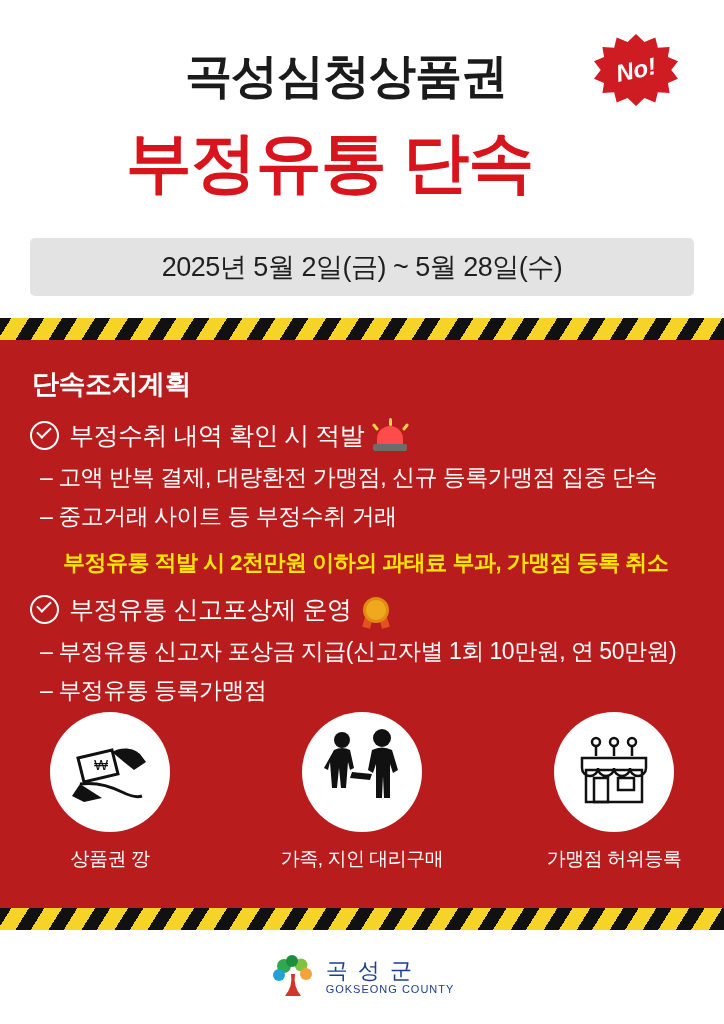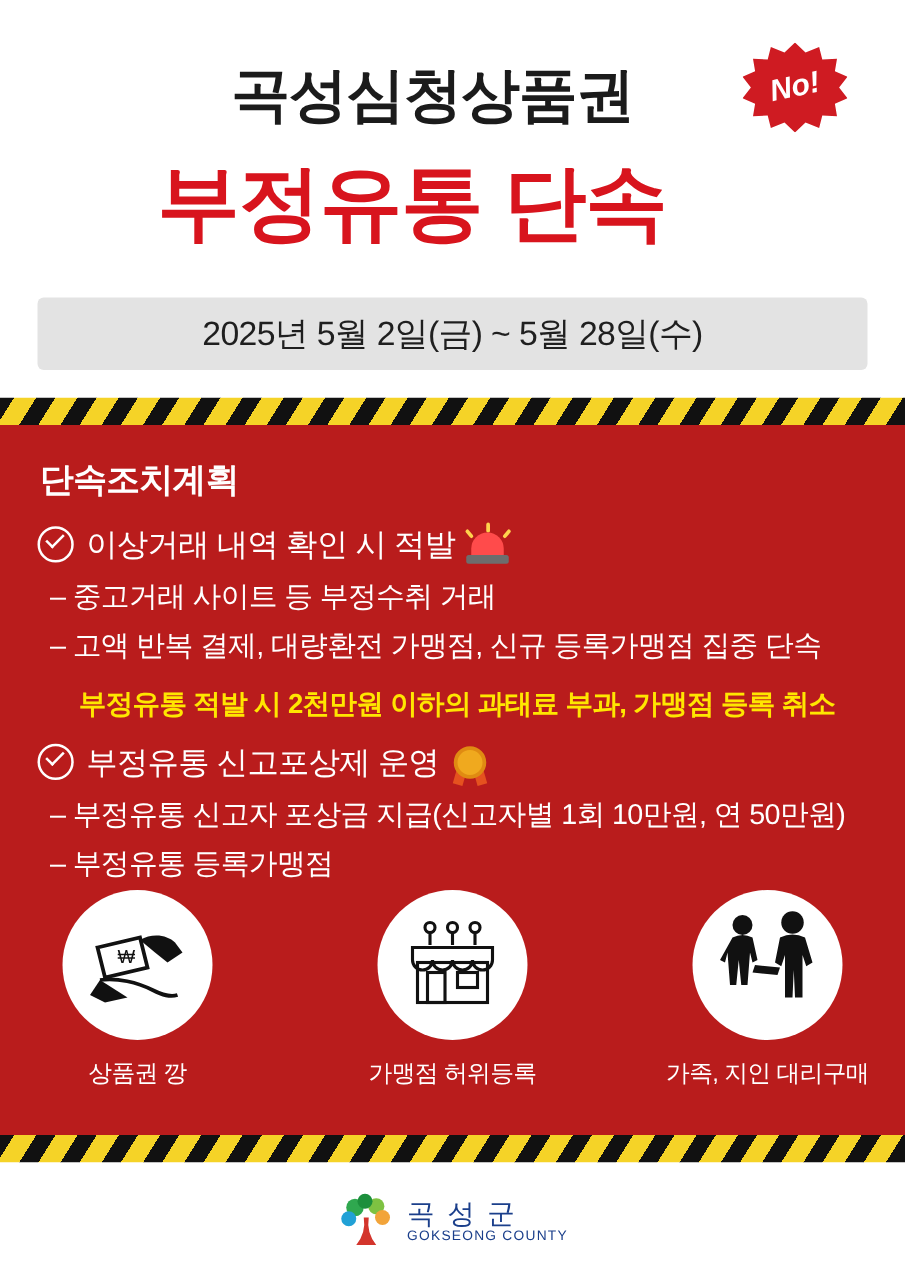--- a/index.html
+++ b/index.html
@@ -317,32 +317,32 @@
   </div>
 
   <div class="hazard"></div>
 
   <div class="red-body">
 
     <div class="section-title">단속조치계획</div>
 
     <div class="bullet-check">
       <span class="check-circle"></span>
-      <span>이상거래 내역 확인 시 적발</span>
+      <span>부정수취 내역 확인 시 적발</span>
       <span class="siren">
         <span class="ray r1"></span>
         <span class="ray r2"></span>
         <span class="ray r3"></span>
         <span class="dome"></span>
         <span class="base"></span>
       </span>
     </div>
 
+    <div class="sub-item">– 고액 반복 결제, 대량환전 가맹점, 신규 등록가맹점 집중 단속</div>
     <div class="sub-item">– 중고거래 사이트 등 부정수취 거래</div>
-    <div class="sub-item">– 고액 반복 결제, 대량환전 가맹점, 신규 등록가맹점 집중 단속</div>
 
     <div class="warn-line">부정유통 적발 시 2천만원 이하의 과태료 부과, 가맹점 등록 취소</div>
 
     <div class="bullet-check">
       <span class="check-circle"></span>
       <span>부정유통 신고포상제 운영</span>
       <span class="medal">
         <span class="rb1"></span>
         <span class="rb2"></span>
         <span class="circle"></span>
@@ -358,53 +358,53 @@
         <div class="icon-circle">
           <svg width="120" height="120" viewBox="0 0 120 120">
             <path d="M28 46 L62 38 L68 62 L34 70 Z" fill="none" stroke="#111" stroke-width="3"></path>
             <text x="44" y="58" font-size="15" font-family="Liberation Sans, sans-serif" fill="#111">₩</text>
             <path d="M62 40 C72 34 84 36 90 42 L96 50 L84 58 L74 50" fill="#111"></path>
             <path d="M30 72 C44 70 60 74 72 80 C80 84 86 86 92 84" fill="none" stroke="#111" stroke-width="3"></path>
             <path d="M30 72 L22 84 L34 90 L52 86" fill="#111"></path>
           </svg>
         </div>
         <div class="icon-caption">상품권 깡</div>
+      </div>
+
+      <div class="icon-block">
+        <div class="icon-circle">
+          <svg width="120" height="120" viewBox="0 0 120 120">
+            <circle cx="40" cy="28" r="8" fill="#111"></circle>
+            <path d="M32 38 q8 -4 16 0 l4 18 l-4 2 l-2 -8 l-2 26 l-5 0 l-2 -20 l-2 20 l-5 0 l-2 -26 l-2 8 l-4 -2 z" fill="#111"></path>
+            <circle cx="80" cy="26" r="9" fill="#111"></circle>
+            <path d="M70 38 q10 -5 20 0 l6 20 l-5 3 l-3 -9 l0 34 l-6 0 l-1 -22 l-1 22 l-6 0 l0 -34 l-3 9 l-5 -3 z" fill="#111"></path>
+            <path d="M50 60 l20 2 l-2 6 l-20 -2 z" fill="#111"></path>
+          </svg>
+        </div>
+        <div class="icon-caption">가족, 지인  대리구매</div>
       </div>
 
       <div class="icon-block">
         <div class="icon-circle">
           <svg width="120" height="120" viewBox="0 0 120 120">
             <circle cx="42" cy="30" r="4" fill="none" stroke="#111" stroke-width="2.5"></circle>
             <circle cx="60" cy="30" r="4" fill="none" stroke="#111" stroke-width="2.5"></circle>
             <circle cx="78" cy="30" r="4" fill="none" stroke="#111" stroke-width="2.5"></circle>
             <line x1="42" y1="34" x2="42" y2="44" stroke="#111" stroke-width="2.5"></line>
             <line x1="60" y1="34" x2="60" y2="44" stroke="#111" stroke-width="2.5"></line>
             <line x1="78" y1="34" x2="78" y2="44" stroke="#111" stroke-width="2.5"></line>
             <path d="M28 46 h64 v10 a8 8 0 0 1 -16 0 a8 8 0 0 1 -16 0 a8 8 0 0 1 -16 0 a8 8 0 0 1 -16 0 z" fill="none" stroke="#111" stroke-width="2.5"></path>
             <rect x="32" y="58" width="56" height="32" fill="none" stroke="#111" stroke-width="2.5"></rect>
             <rect x="40" y="66" width="14" height="24" fill="none" stroke="#111" stroke-width="2.5"></rect>
             <rect x="64" y="66" width="16" height="12" fill="none" stroke="#111" stroke-width="2.5"></rect>
           </svg>
         </div>
         <div class="icon-caption">가맹점 허위등록</div>
       </div>
 
-      <div class="icon-block">
-        <div class="icon-circle">
-          <svg width="120" height="120" viewBox="0 0 120 120">
-            <circle cx="40" cy="28" r="8" fill="#111"></circle>
-            <path d="M32 38 q8 -4 16 0 l4 18 l-4 2 l-2 -8 l-2 26 l-5 0 l-2 -20 l-2 20 l-5 0 l-2 -26 l-2 8 l-4 -2 z" fill="#111"></path>
-            <circle cx="80" cy="26" r="9" fill="#111"></circle>
-            <path d="M70 38 q10 -5 20 0 l6 20 l-5 3 l-3 -9 l0 34 l-6 0 l-1 -22 l-1 22 l-6 0 l0 -34 l-3 9 l-5 -3 z" fill="#111"></path>
-            <path d="M50 60 l20 2 l-2 6 l-20 -2 z" fill="#111"></path>
-          </svg>
-        </div>
-        <div class="icon-caption">가족, 지인  대리구매</div>
-      </div>
-
     </div>
   </div>
 
   <div class="hazard"></div>
 
   <div class="footer">
     <div class="logo-tree">
       <svg width="46" height="46" viewBox="0 0 46 46">
         <circle cx="14" cy="12" r="7" fill="#2fa84f"></circle>
         <circle cx="31" cy="11" r="6.5" fill="#7ec242"></circle>

